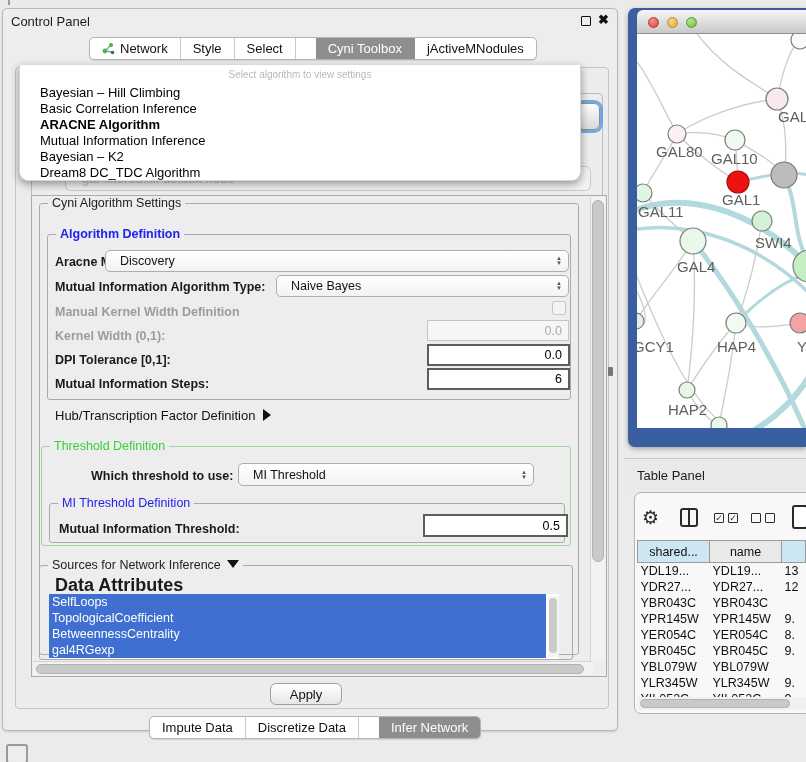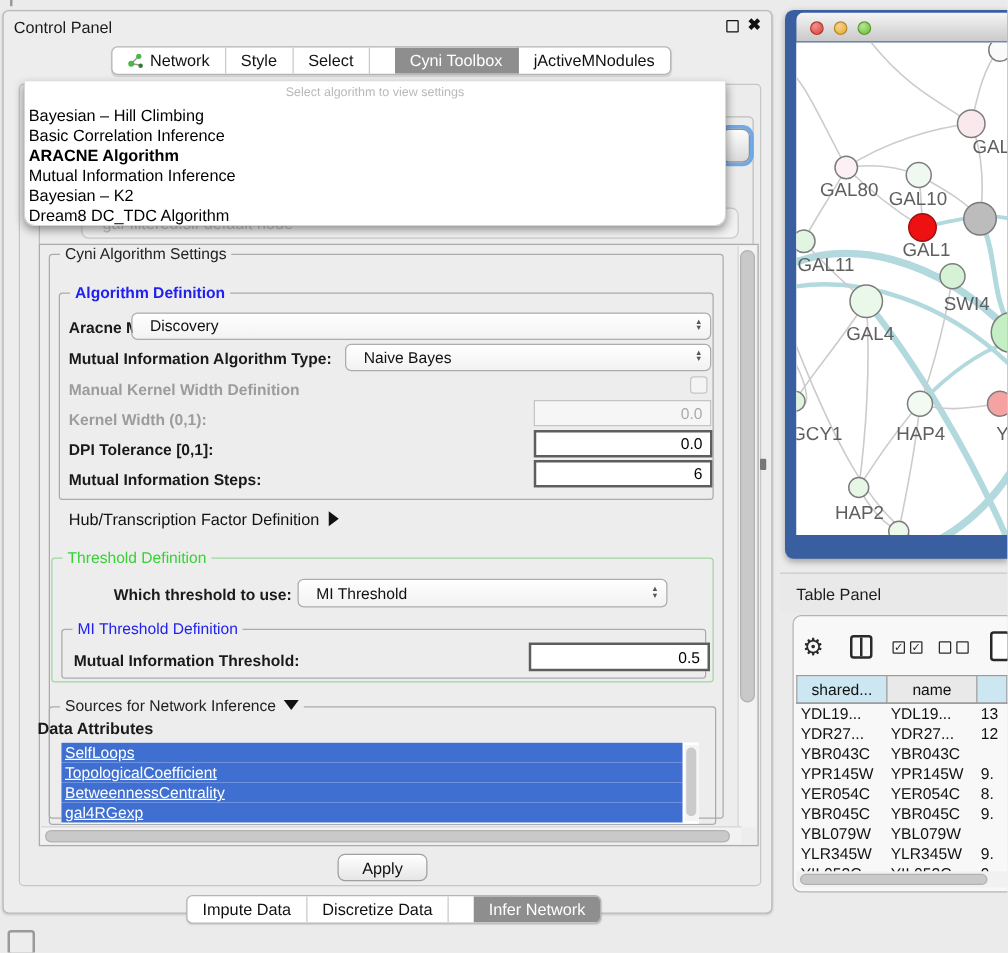--- a/index.html
+++ b/index.html
@@ -29,21 +29,21 @@
   .ghost-panel  { left:28px; top:84px; width:572px; height:106px; border:1px solid #bdbdbd; border-radius:4px; background:#ececec; }
   .ghost-combo  { left:62px; top:157px; width:526px; height:25px; border:1px solid #c9c9c9; border-radius:6px; background:#f2f2f2;
                   color:#c3c3c3; font-size:13px; line-height:23px; padding-left:16px; overflow:hidden; }
   .focus-btn { left:574px; top:94px; width:23px; height:27px; border-radius:6px; background:linear-gradient(#fdfdfd,#d9d9d9);
                border:1px solid #8f8f8f; box-shadow:0 0 0 3px rgba(90,156,231,.85); }
 
   
   .popup { left:16px; top:56px; width:562px; height:116px; background:#fff;
            border-radius:0 0 9px 9px; box-shadow:0 3px 8px rgba(0,0,0,.4); border:1px solid #d6d6d6; border-top:none; }
   .popup .prompt { text-align:center; color:#b9b9b9; font-size:10px; height:20px; line-height:19px; }
-  .popup .item { font-size:13px; color:#000; height:16px; line-height:16px; padding-left:3px; white-space:nowrap; }
+  .popup .item { font-size:13px; color:#000; height:16px; line-height:16px; padding-left:20px; white-space:nowrap; }
   .popup .item.sel-bold { font-weight:bold; }
 
   
   .scrollpane { left:28px; top:186px; width:576px; height:482px; border:1px solid #ababab; background:#ededed; }
   .vsb-track { right:1px; top:1px; width:15px; height:465px; background:#f2f2f2; border-left:1px solid #d4d4d4; }
   .vsb-thumb { left:1px; top:3px; width:12px; height:362px; background:#c9c9c9; border:1px solid #b2b2b2; border-radius:7px; }
   .hsb-track { left:1px; bottom:1px; width:560px; height:14px; background:#f2f2f2; border-top:1px solid #d4d4d4; }
   .hsb-thumb { left:3px; top:2px; width:548px; height:10px; background:#c9c9c9; border:1px solid #b2b2b2; border-radius:6px; }
 
   
@@ -65,21 +65,21 @@
   .tfield { position:absolute; font-size:12.5px; text-align:right; padding-right:6px; display:flex; align-items:center; justify-content:flex-end; }
   .tfield.en  { background:#fff; border:2px solid #5d5d5d; color:#000; }
   .tfield.dis { background:#f6f6f6; border:1px solid #c4c4c4; color:#ababab; }
 
   .checkbox { position:absolute; width:14px; height:14px; border:1px solid #c6c6c6; border-radius:3px; background:#f4f4f4; }
 
   .arrow-right { display:inline-block; width:0; height:0; border-left:8px solid #111; border-top:6px solid transparent; border-bottom:6px solid transparent; margin-left:8px; vertical-align:-1px; }
   .arrow-down  { display:inline-block; width:0; height:0; border-top:8px solid #111; border-left:6px solid transparent; border-right:6px solid transparent; margin-left:6px; vertical-align:1px; }
 
   .attr-list { left:46px; top:585px; width:510px; height:65px; background:#fff; overflow:hidden; }
-  .attr-item { height:16px; line-height:16px; font-size:12.5px; color:#fff; background:#3e6fd1; padding-left:3px; width:497px;text-decoration:underline; }
+  .attr-item { height:16px; line-height:16px; font-size:12.5px; color:#fff; background:#3e6fd1; padding-left:3px; width:497px; }
   .list-vsb { position:absolute; right:0; top:2px; width:11px; height:61px; background:#f4f4f4; }
   .list-vsb .th { position:absolute; left:1px; top:2px; width:8px; height:55px; background:#cbcbcb; border-radius:5px; }
 
   .apply-btn { left:267px; top:674px; width:72px; height:22px; background:linear-gradient(#ffffff,#e6e6e6);
                border:1px solid #9f9f9f; border-radius:6px; font-size:13px; color:#111; display:flex; align-items:center; justify-content:center; }
 
   
   .net-frame { left:628px; top:8px; width:178px; height:439px; background:#3a5fa0; border-radius:7px 0 0 7px; box-shadow:0 2px 5px rgba(0,0,0,.3); }
   .net-titlebar { left:637px; top:10px; width:169px; height:24px; background:linear-gradient(#f6f6f6,#c9c9c9); border-bottom:1px solid #8e8e8e; border-radius:6px 0 0 0; }
   .tl { position:absolute; top:7px; width:11px; height:11px; border-radius:50%; }
@@ -236,21 +236,21 @@
 
     <div class="group" style="left:46px; top:494px; width:516px; height:40px;">
       <span class="gtitle t-blue" style="font-weight:normal; color:#2121ee;">MI Threshold Definition</span>
     </div>
     <div class="abs flabel" style="left:56px; top:513px;">Mutual Information Threshold:</div>
     <div class="tfield en" style="left:420px; top:505px; width:145px; height:23px;">0.5</div>
 
     <div class="group" style="left:36px; top:556px; width:534px; height:95px;">
       <span class="gtitle t-black"><span>Sources for Network Inference</span><span class="arrow-down"></span></span>
     </div>
-    <div class="abs flabel" style="left:27px; top:566px; font-size:13px;text-align:right;">Data Attributes</div>
+    <div class="abs flabel" style="left:52px; top:566px; font-size:18px;text-align:right;">Data Attributes</div>
     <div class="abs attr-list">
       <div id="attr-items">
           <div class="attr-item">SelfLoops</div>
           <div class="attr-item">TopologicalCoefficient</div>
           <div class="attr-item">BetweennessCentrality</div>
           <div class="attr-item">gal4RGexp</div>
         </div>
       <div class="list-vsb">
           <div class="th"></div>
         </div>

